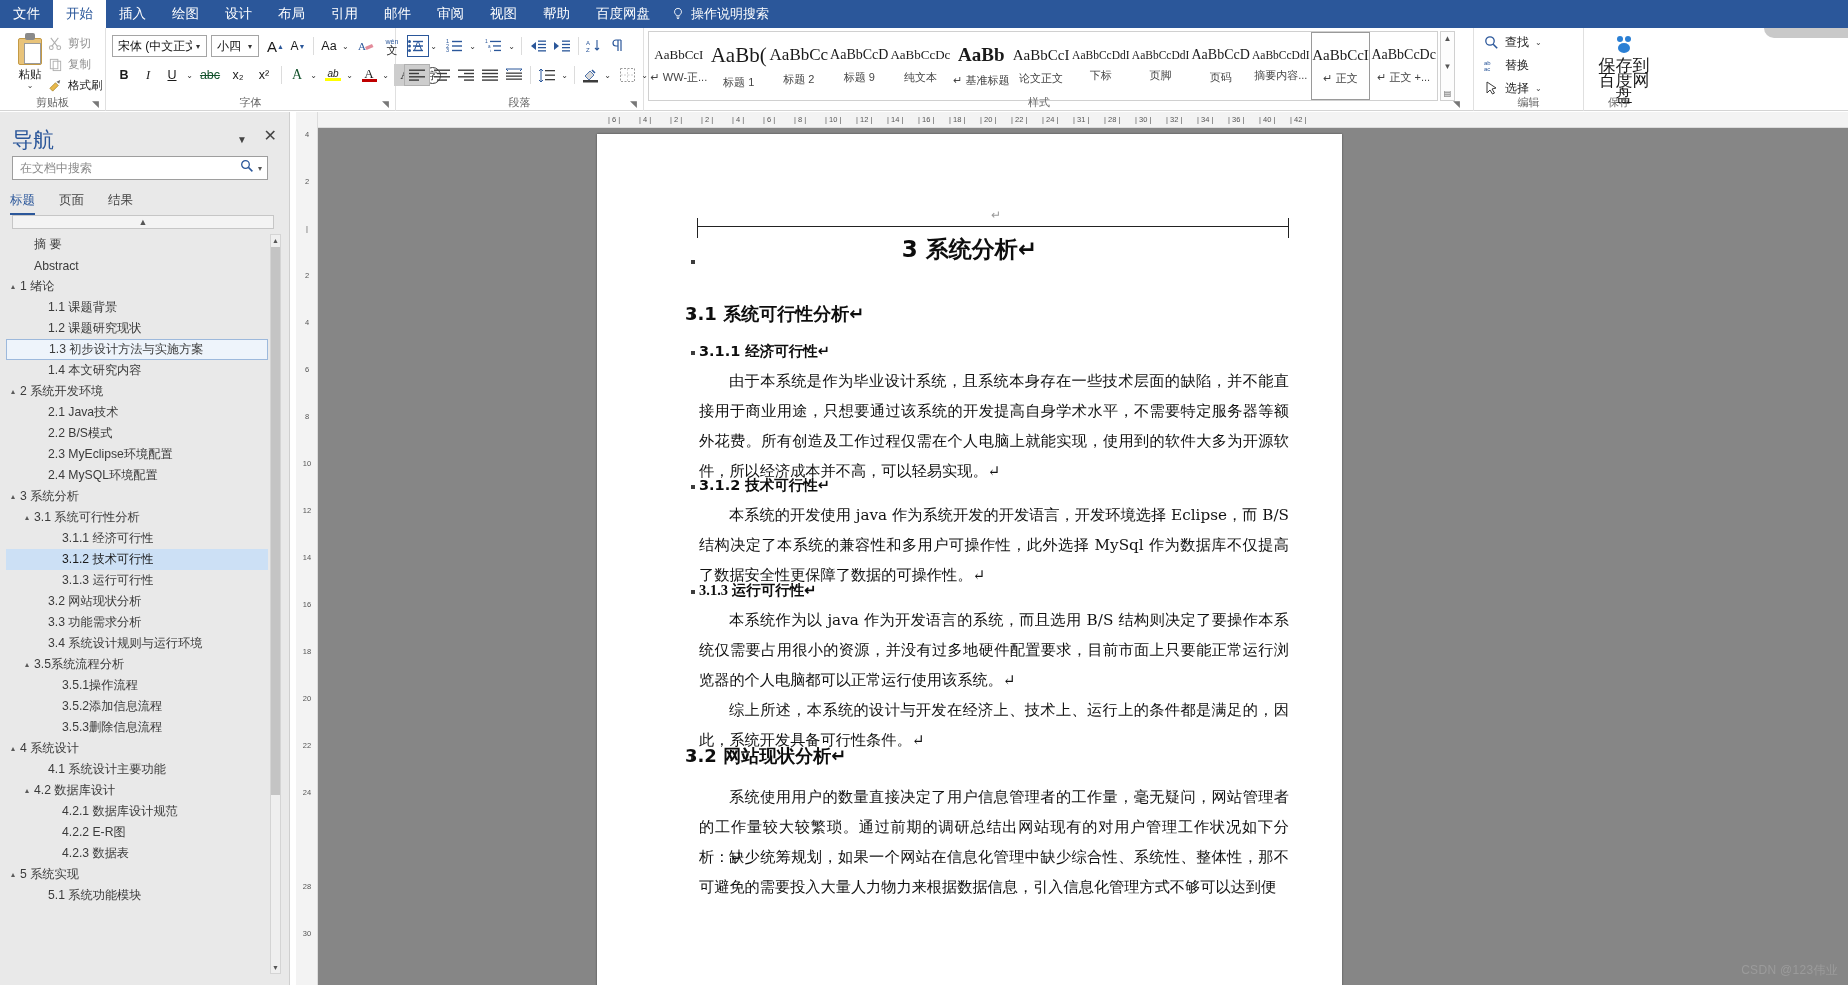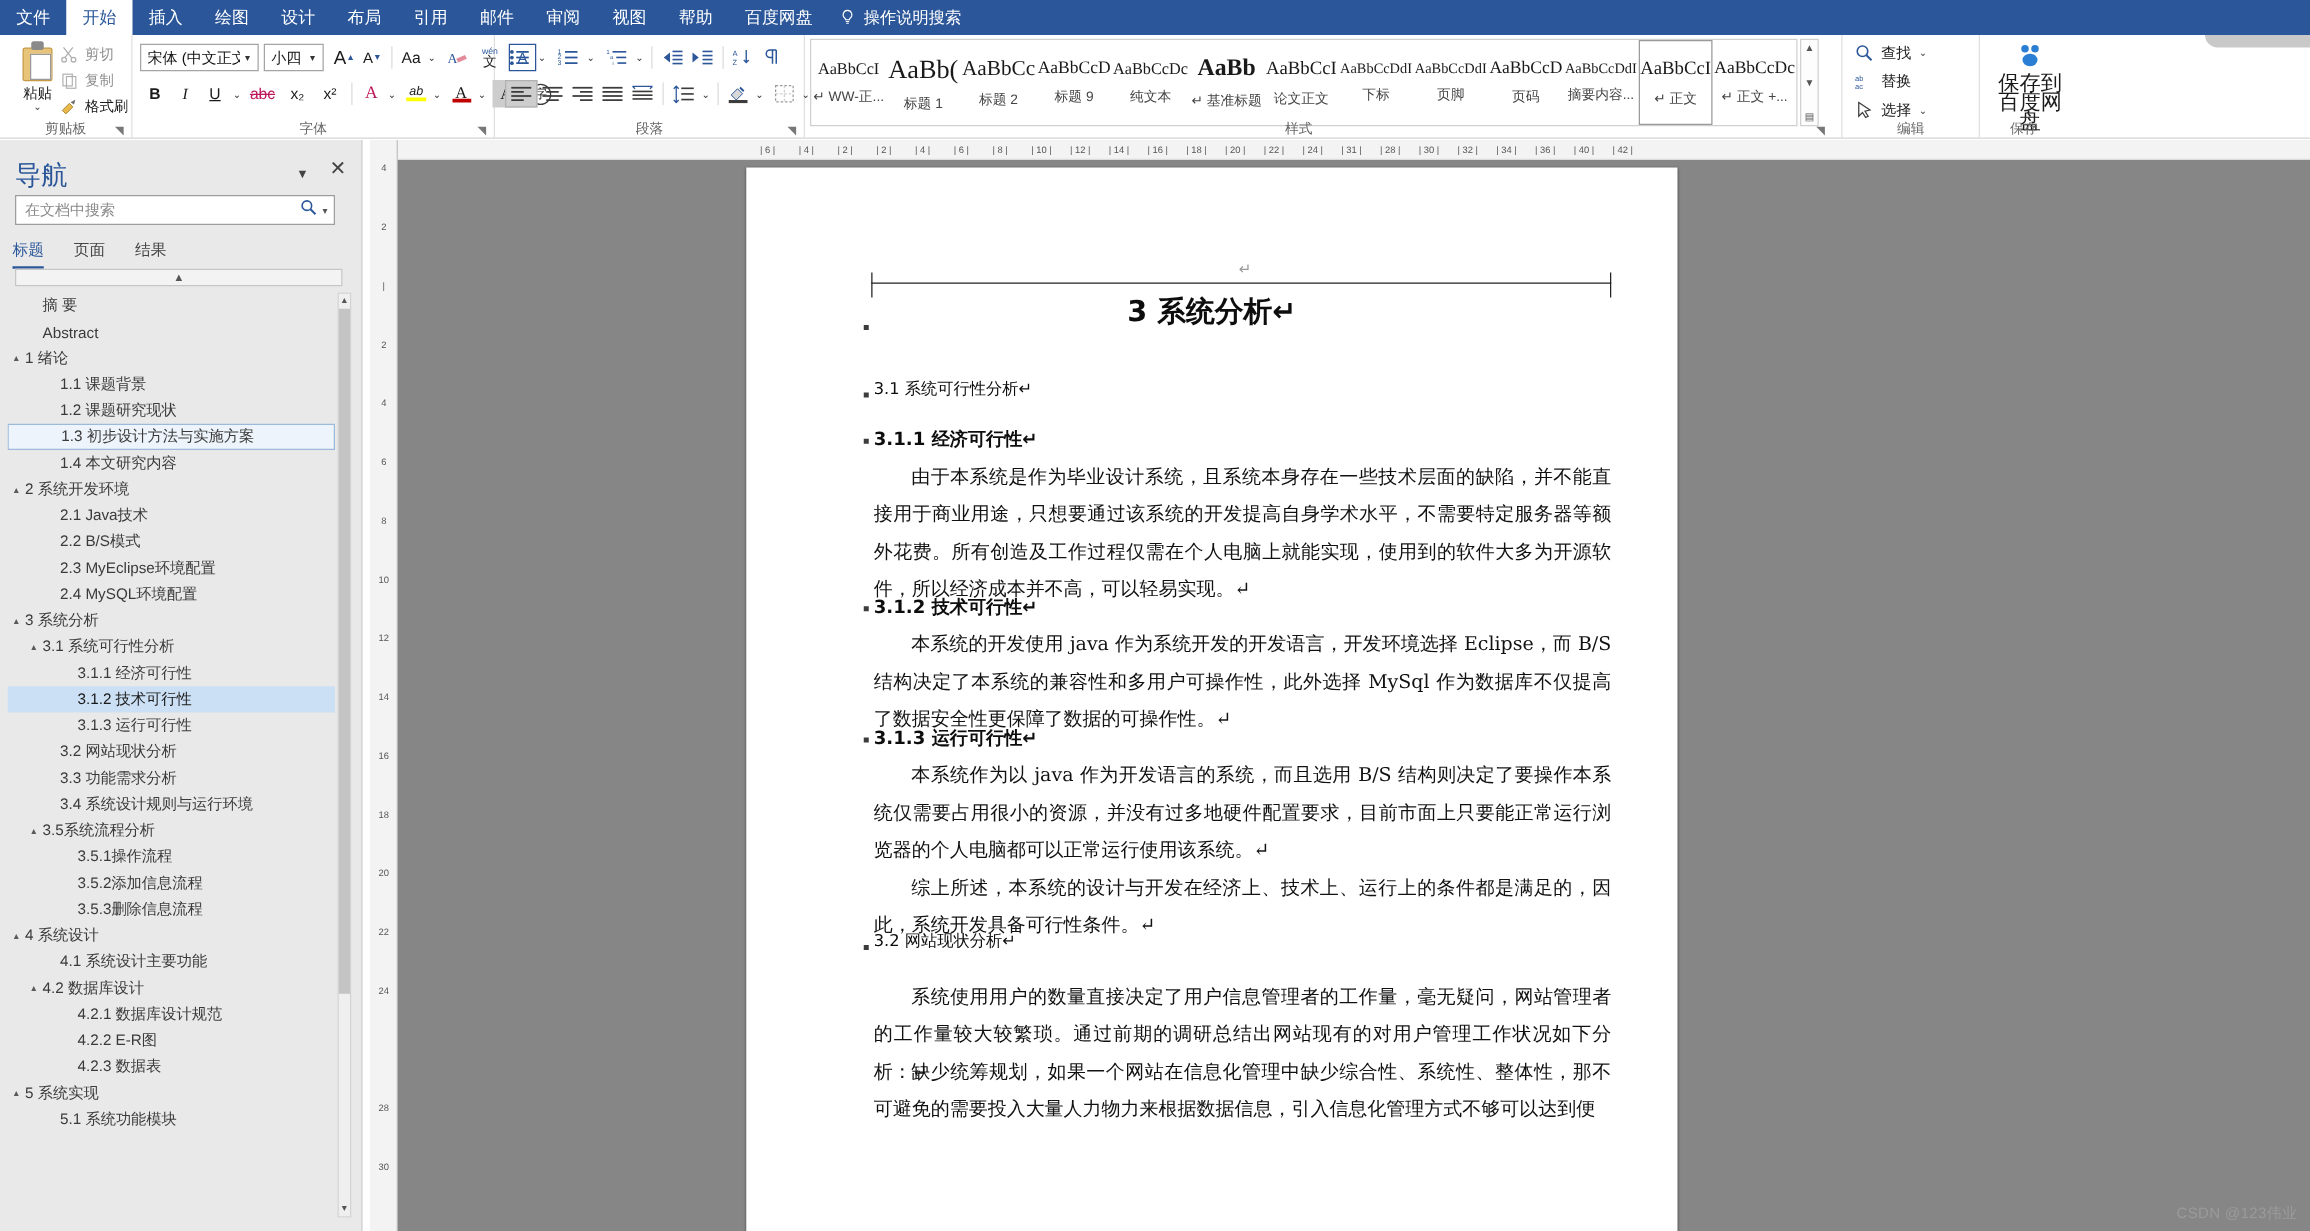--- a/index.html
+++ b/index.html
@@ -71,21 +71,21 @@
     padding: 0 2px 0 5px;
   }
   .combo .cv { flex: 1; white-space: nowrap; overflow: hidden; }
   .combo .cc { font-size: 8px; color: #333; padding: 0 4px; }
   .btn {
     height: 22px; min-width: 22px; display: flex; align-items: center;
     justify-content: center; font-size: 12.5px; color: #1a1a1a; cursor: default;
     padding: 0 3px; white-space: nowrap;
   }
   .btn.sel { background: #cdcdcd; border: 1px solid #b0b0b0; }
-  .btn.dim { color: #be185d; align-items: center; }
+  .btn.dim { color: #14532d; align-items: center; }
   .sep { width: 1px; height: 18px; background: #dcdcdc; margin: 0 4px; }
   .caretbtn { font-size: 8px; color: #333; width: 11px; text-align: center; }
 
   
   .stylegal {
     position: absolute; left: 4px; top: 3px; height: 70px;
     border: 1px solid #d0d0d0; background: #fff; display: flex;
     overflow: hidden;
   }
   .stylecell {
@@ -187,22 +187,22 @@
   }
   .hdr-lb { position: absolute; left: 100px; top: 84px; width: 1px; height: 20px; border-left: 1px solid #222; }
   .hdr-rb { position: absolute; left: 691px; top: 84px; width: 1px; height: 20px; border-left: 1px solid #222; }
   .pilcrow { color: #9a9a9a; font-family: "Liberation Serif", serif; }
   .doc-h1 {
     position: absolute; left: 0; top: 100px; width: 745px; text-align: center;
     font-family: "DejaVu Sans", sans-serif; font-size: 23px; font-weight: bold; color: #0d0d0d;
   }
   .bullet-sq { position: absolute; width: 4px; height: 4px; background: #3c3c3c; }
   .doc-h2 {
-    position: absolute; left: 102px; font-family: "DejaVu Sans", sans-serif;
-    font-size: 13px; font-weight: normal; color: #0d0d0d; white-space: nowrap;
+    position: absolute; left: 88px; font-family: "DejaVu Sans", sans-serif;
+    font-size: 18px; font-weight: bold; color: #0d0d0d; white-space: nowrap;
   }
   .doc-h3 {
     position: absolute; left: 102px; font-family: "DejaVu Sans", sans-serif;
     font-size: 14.5px; font-weight: bold; color: #0d0d0d; white-space: nowrap;
   }
   .doc-p {
     position: absolute; left: 102px; width: 590px;
     font-family: "DejaVu Serif", "Liberation Serif", serif;
     font-size: 15.2px; line-height: 30px; color: #111; text-align: justify;
     text-indent: 30px; text-justify: inter-ideograph;
@@ -844,21 +844,21 @@
       <div class="doc-h3" style="top:208px;">3.1.1  经济可行性↵</div>
 
       <div class="doc-p" style="top:232px;">由于本系统是作为毕业设计系统，且系统本身存在一些技术层面的缺陷，并不能直接用于商业用途，只想要通过该系统的开发提高自身学术水平，不需要特定服务器等额外花费。所有创造及工作过程仅需在个人电脑上就能实现，使用到的软件大多为开源软件，所以经济成本并不高，可以轻易实现。↵</div>
 
       <div class="bullet-sq" style="left:94px; top:351px;"></div>
       <div class="doc-h3" style="top:342px;">3.1.2  技术可行性↵</div>
 
       <div class="doc-p" style="top:366px;">本系统的开发使用 java 作为系统开发的开发语言，开发环境选择 Eclipse，而 B/S 结构决定了本系统的兼容性和多用户可操作性，此外选择 MySql 作为数据库不仅提高了数据安全性更保障了数据的可操作性。↵</div>
 
       <div class="bullet-sq" style="left:94px; top:456px;"></div>
-      <div class="doc-h3" style="top:447px;">3.1.3  运行可行性↵</div>
+      <div class="doc-h3" style="top:447px;font-family:Liberation Serif, serif;">3.1.3  运行可行性↵</div>
 
       <div class="doc-p" style="top:471px;">本系统作为以 java 作为开发语言的系统，而且选用 B/S 结构则决定了要操作本系统仅需要占用很小的资源，并没有过多地硬件配置要求，目前市面上只要能正常运行浏览器的个人电脑都可以正常运行使用该系统。↵</div>
       <div class="doc-p" style="top:561px;">综上所述，本系统的设计与开发在经济上、技术上、运行上的条件都是满足的，因此，系统开发具备可行性条件。↵</div>
 
       <div class="bullet-sq" style="left:94px; top:622px;"></div>
       <div class="doc-h2" style="top:610px;">3.2  网站现状分析↵</div>
 
       <div class="doc-p" style="top:648px;">系统使用用户的数量直接决定了用户信息管理者的工作量，毫无疑问，网站管理者的工作量较大较繁琐。通过前期的调研总结出网站现有的对用户管理工作状况如下分析：↵</div>
       <div class="doc-p" style="top:708px;">缺少统筹规划，如果一个网站在信息化管理中缺少综合性、系统性、整体性，那不可避免的需要投入大量人力物力来根据数据信息，引入信息化管理方式不够可以达到便</div>
     </div>

